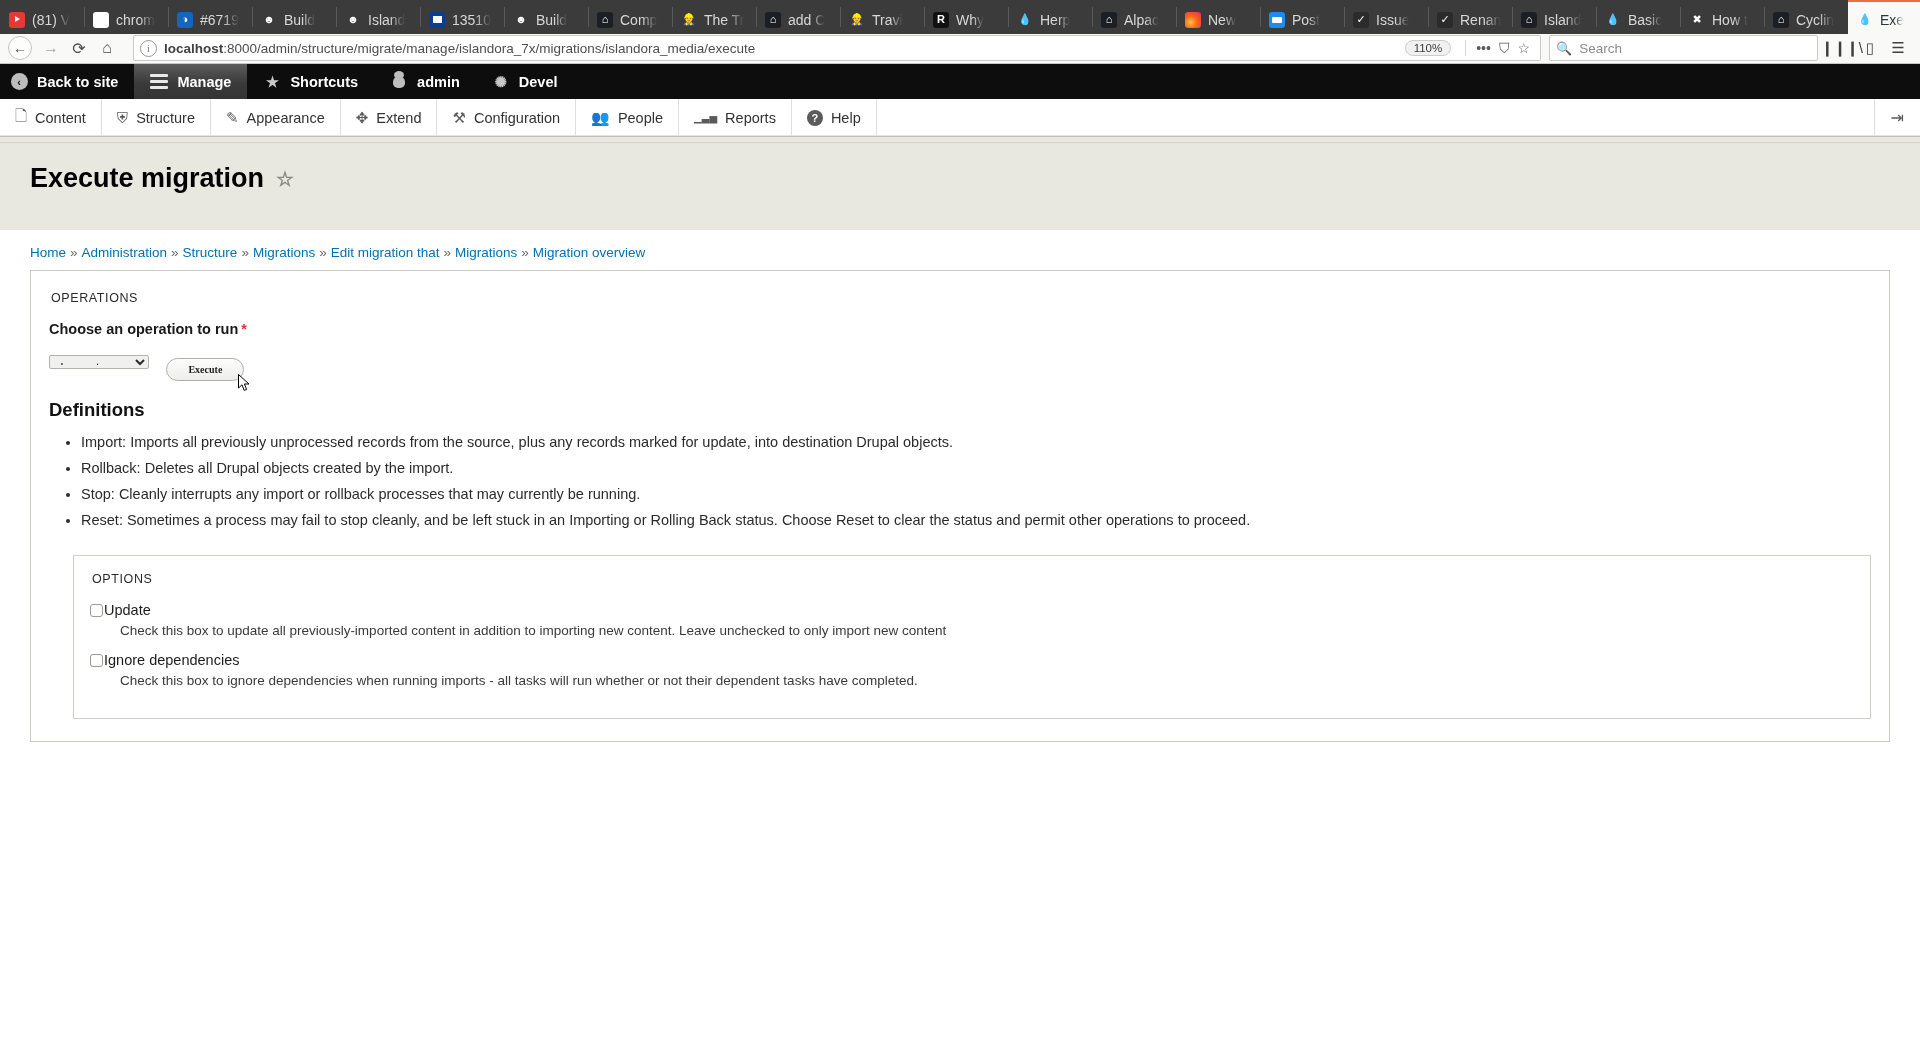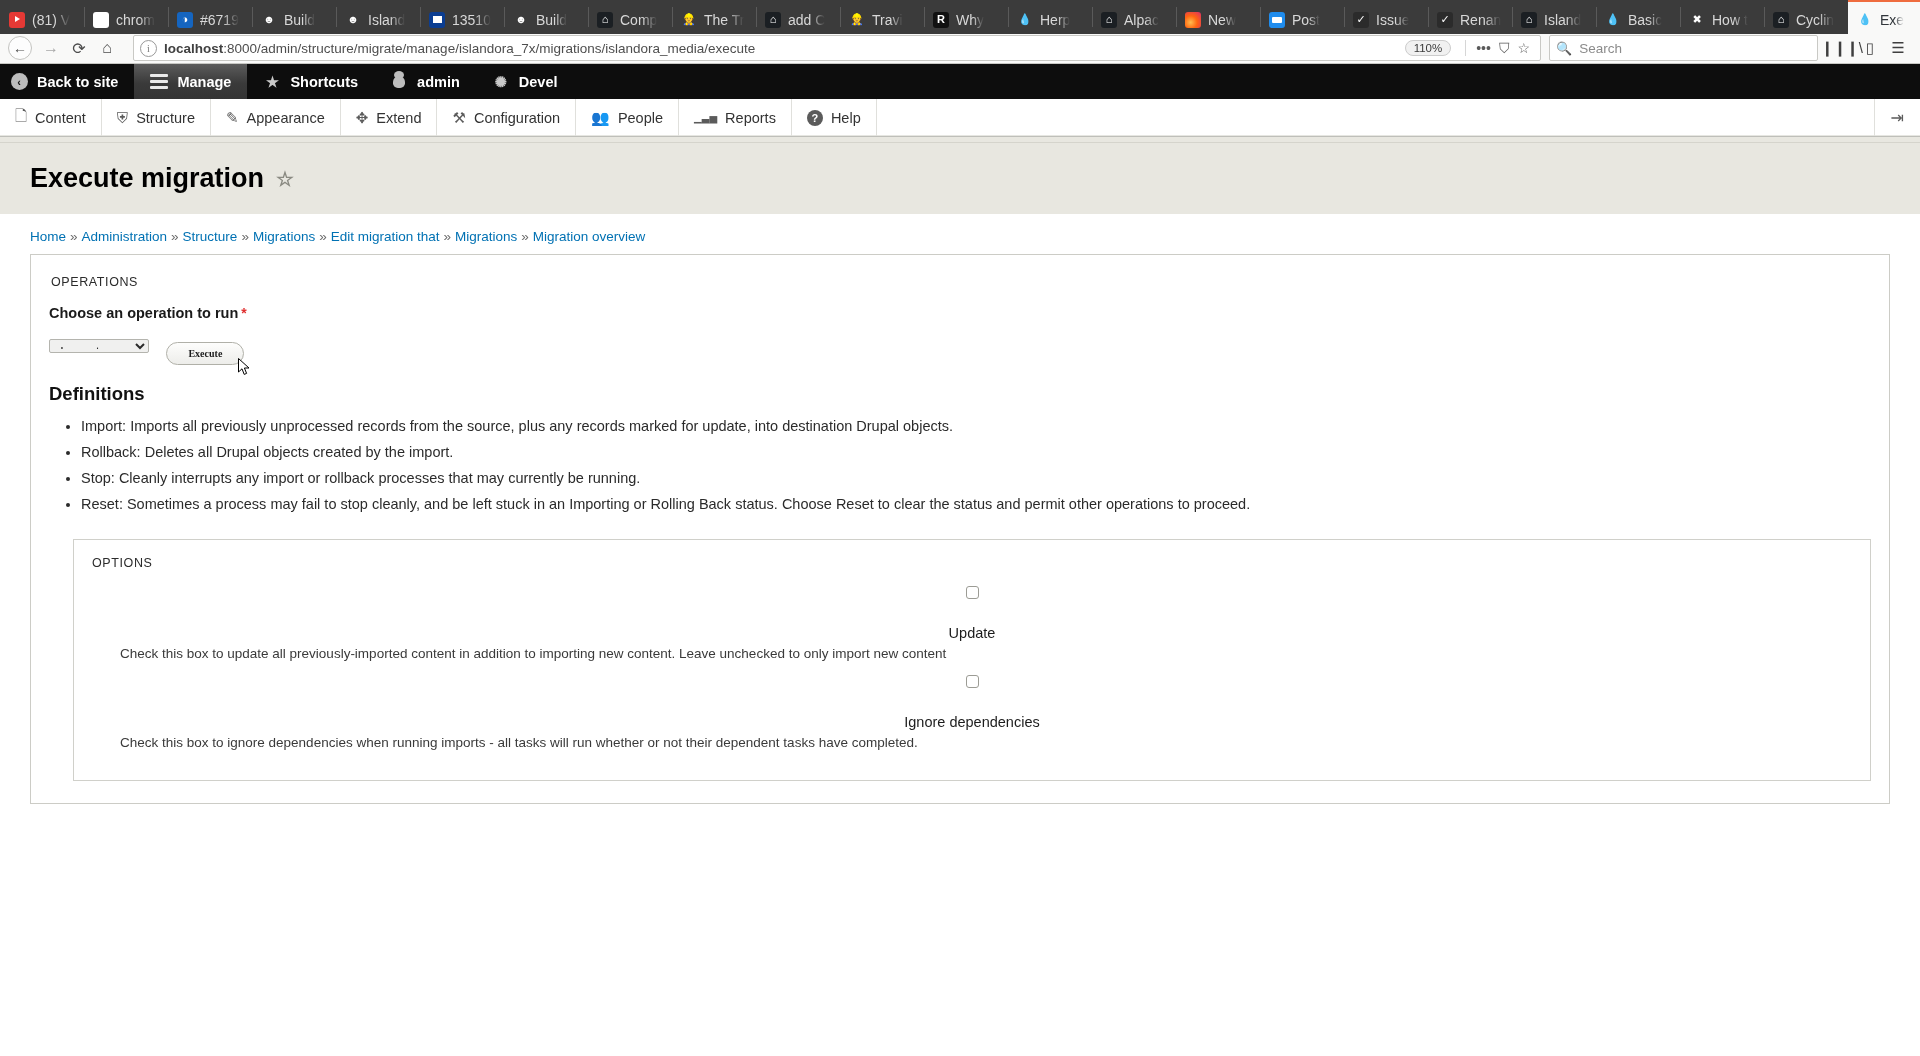--- a/index.html
+++ b/index.html
@@ -230,21 +230,21 @@
     display:flex; align-items:center;
     padding: 0 16px;
     border-left: 1px solid #e0e0dc;
     color:#5b5b5b; font-size:16px;
   }
   .dr-strip { height: 5px; background:#e8e7e0; border-bottom:1px solid #d5d4cc; }
 
   
   .page-head {
     background: #e8e7e0;
-    padding: 20px 30px 20px 30px;
+    padding: 20px 30px 36px 30px;
   }
   .page-title {
     font-size: 27px;
     font-weight: bold;
     color: #000;
     display:flex; align-items:center; gap:12px;
     font-family: "Liberation Sans", sans-serif;
   }
   .star { color:#8a8a82; font-size:20px; }
   .breadcrumb {
@@ -324,21 +324,21 @@
     line-height: 1.55;
     margin-bottom: 3.5px;
   }
   .options-box {
     border: 1px solid #d0d0ca;
     margin-top: 24px;
     padding: 14px 16px 16px 16px;
     margin-left: 24px;
   }
   .opt-row { margin-bottom: 4px; }
-  .opt-line { display:flex; align-items:center; gap:26px;flex-direction:column; }
+  .opt-line { display:flex; align-items:center; gap:1px; }
   input.cb {
     width: 13px; height: 13px; margin:0;
     -webkit-appearance:none; appearance:none;
     border:1px solid #9c9c95; border-radius:3px; background:#fff;
   }
   .opt-label { font-size:14.5px; color:#1c1c1c; }
   .opt-desc {
     font-size: 13.5px;
     color: #3a3a3a;
     margin: 5px 0 14px 30px;

